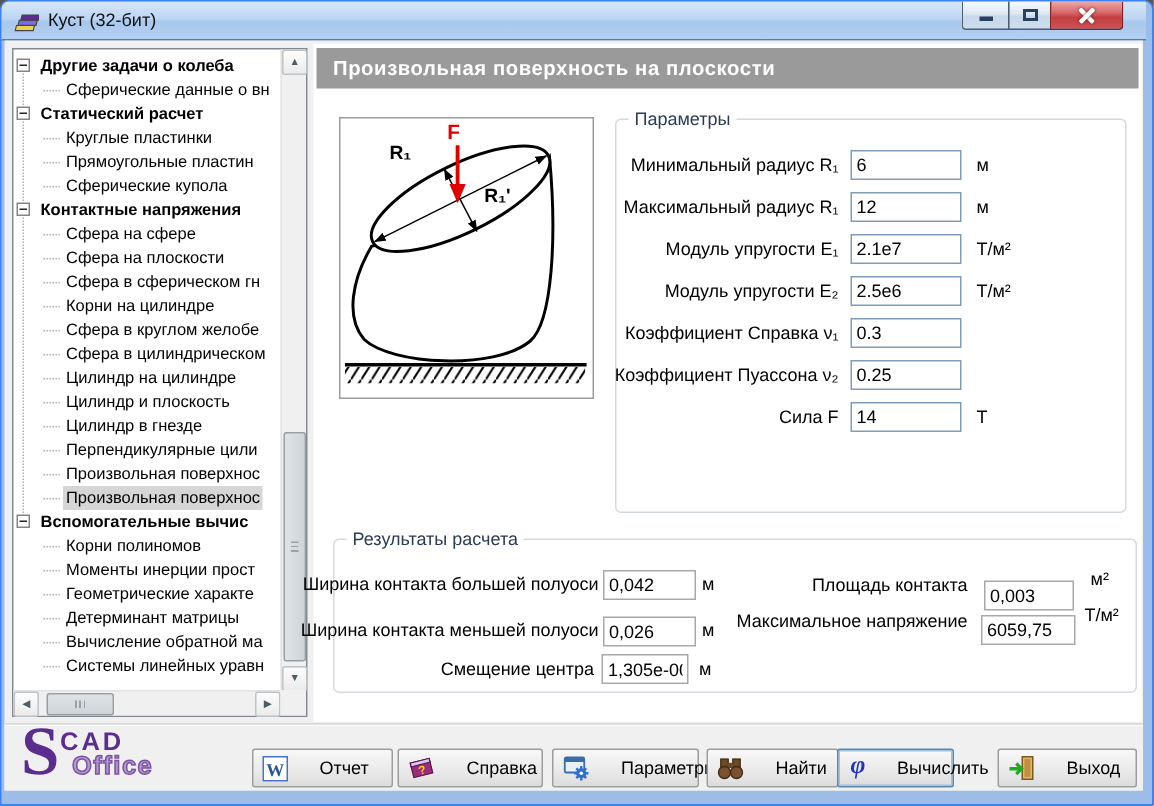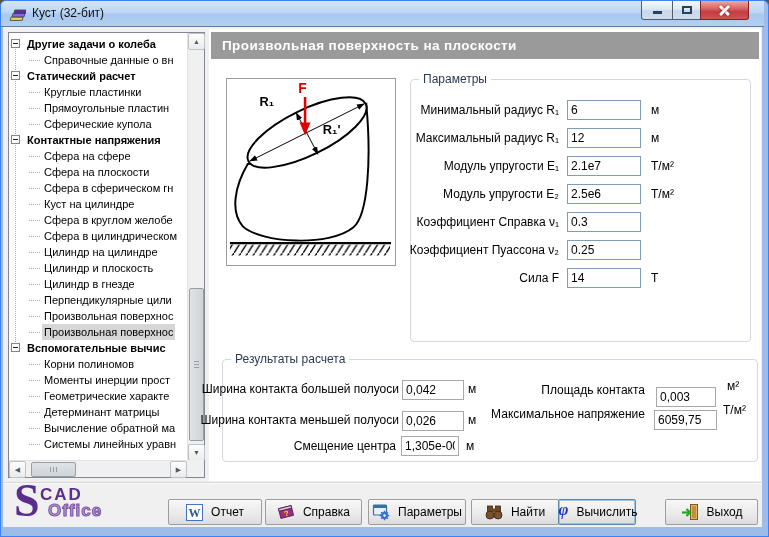--- a/index.html
+++ b/index.html
@@ -66,21 +66,21 @@
   .plabel{position:absolute;right:191px;top:3px;font-size:12px;color:#000;white-space:nowrap;}
   .pfield{position:absolute;left:156px;top:0;width:74px;height:20px;border:1px solid #7f9db9;font-size:12px;padding:0 3px;background:#fff;color:#000;}
   .punit{position:absolute;left:240px;top:3px;font-size:12px;color:#000;white-space:nowrap;}
 
   .rlabel{position:absolute;font-size:12px;color:#000;white-space:nowrap;}
   .rfield{position:absolute;height:20px;border:1px solid #a6a8ab;background:#fff;font-size:12px;padding:0 3px;color:#000;}
   .runit{position:absolute;font-size:12px;color:#000;white-space:nowrap;}
 
   
   .toolbar{position:absolute;left:2px;top:481px;width:759px;height:45px;background:#f0f0f0;border-top:1px solid #d8d8d8;box-shadow:inset 0 1px 0 #fbfbfb;}
-  .tbtn{position:absolute;top:16px;height:26px;display:flex;align-items:center;justify-content:center;gap:8px;
+  .tbtn{position:absolute;top:16px;height:26px;display:flex;align-items:center;gap:21px;
     background:linear-gradient(#f8f8f8,#e9e9e9 60%,#dcdcdc);border:1px solid #9d9d9d;border-radius:2px;font-size:12px;color:#000;cursor:pointer;}
   .tbtn.default{border-color:#5d87ab;box-shadow:inset 0 0 0 1px #9fc2dd;}
   .ic{display:inline-block;width:18px;height:18px;position:relative;flex:0 0 auto;}
   .ic-word{width:17px;height:17px;border:1px solid #4472c4;background:#fff;}
   .ic-word::after{content:"W";position:absolute;left:0;top:0;width:100%;text-align:center;font-family:"Liberation Serif",serif;font-weight:bold;font-size:12px;line-height:16px;color:#2b579a;}
   .ic-phi::after{content:"φ";position:absolute;left:2px;top:-3px;font-family:"Liberation Serif",serif;font-style:italic;font-weight:bold;font-size:17px;color:#2233cc;}
 
   
   .logo{position:absolute;left:11px;top:1px;width:150px;height:44px;color:#5b2d8e;}
   .logo-s{position:absolute;left:0;top:-6px;font-family:"Liberation Serif",serif;font-size:46px;font-weight:bold;line-height:46px;}
@@ -122,21 +122,21 @@
   <div class="client"></div>
 
   <div class="tree-panel">
     <div class="tree-view">
       <div class="tree-vline"></div>
       <div class="trow root" style="top:3px">
           <span class="exp"></span>
           <span class="tlabel">Другие задачи о колеба</span>
         </div>
       <div class="trow child" style="top:19px">
-          <span class="tlabel">Справочные данные о вн</span>
+          <span class="tlabel">Сферические данные о вн</span>
         </div>
       <div class="trow root" style="top:35px">
           <span class="exp"></span>
           <span class="tlabel">Статический расчет</span>
         </div>
       <div class="trow child" style="top:51px">
           <span class="tlabel">Круглые пластинки</span>
         </div>
       <div class="trow child" style="top:67px">
           <span class="tlabel">Прямоугольные пластин</span>
@@ -151,21 +151,21 @@
       <div class="trow child" style="top:115px">
           <span class="tlabel">Сфера на сфере</span>
         </div>
       <div class="trow child" style="top:131px">
           <span class="tlabel">Сфера на плоскости</span>
         </div>
       <div class="trow child" style="top:147px">
           <span class="tlabel">Сфера в сферическом гн</span>
         </div>
       <div class="trow child" style="top:163px">
-          <span class="tlabel">Куст на цилиндре</span>
+          <span class="tlabel">Корни на цилиндре</span>
         </div>
       <div class="trow child" style="top:179px">
           <span class="tlabel">Сфера в круглом желобе</span>
         </div>
       <div class="trow child" style="top:195px">
           <span class="tlabel">Сфера в цилиндрическом</span>
         </div>
       <div class="trow child" style="top:211px">
           <span class="tlabel">Цилиндр на цилиндре</span>
         </div>

